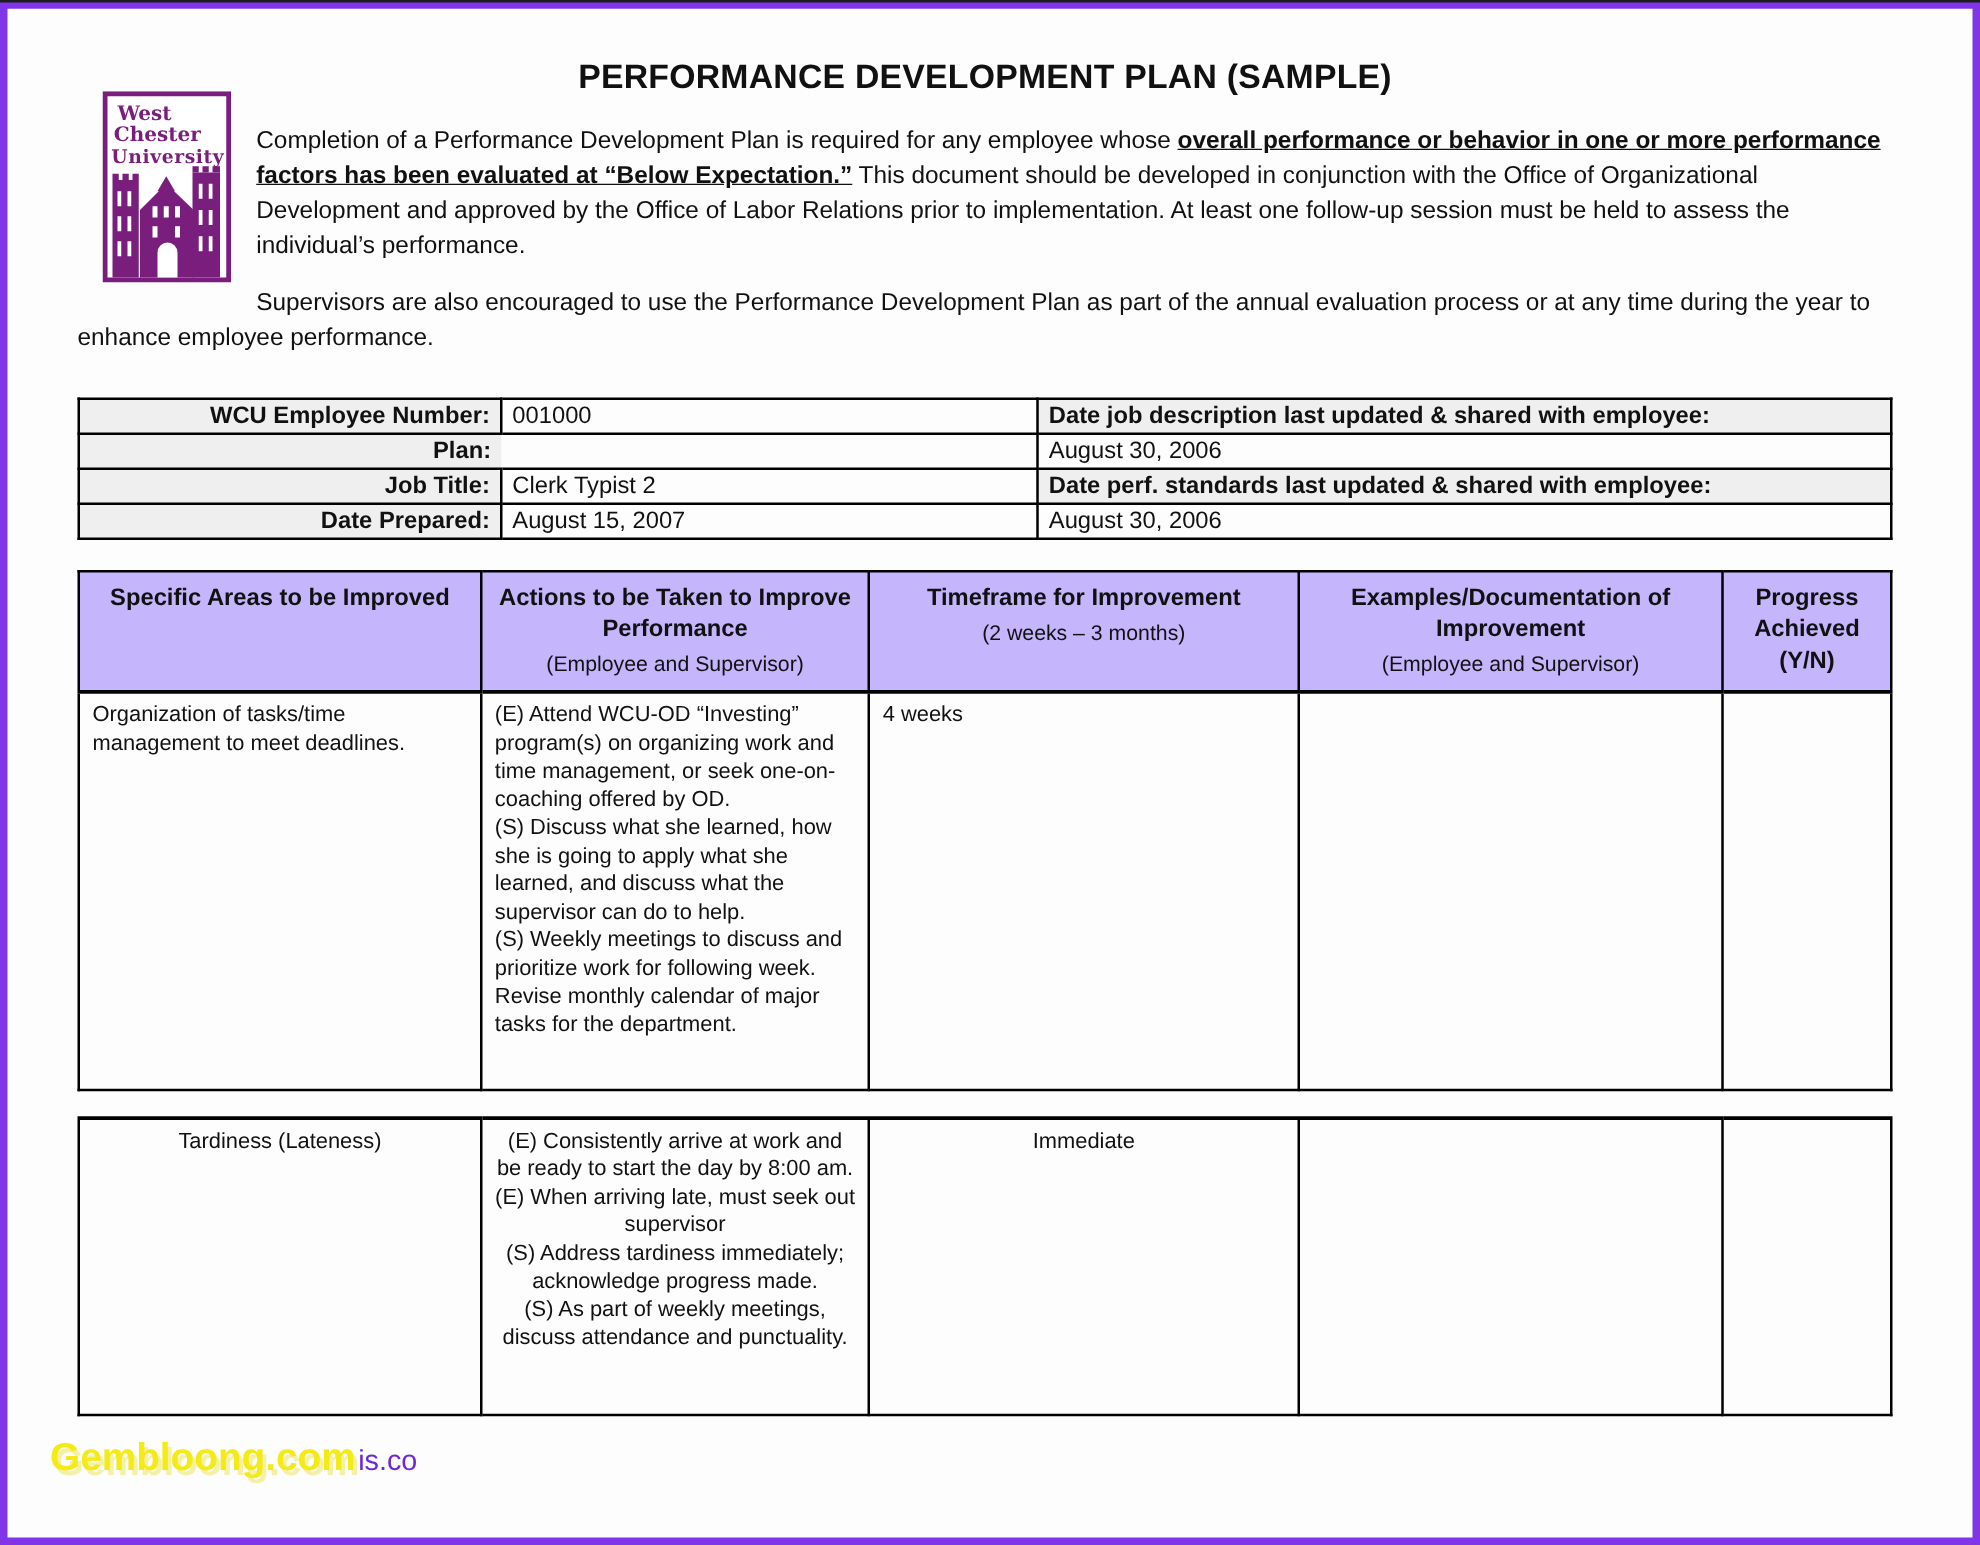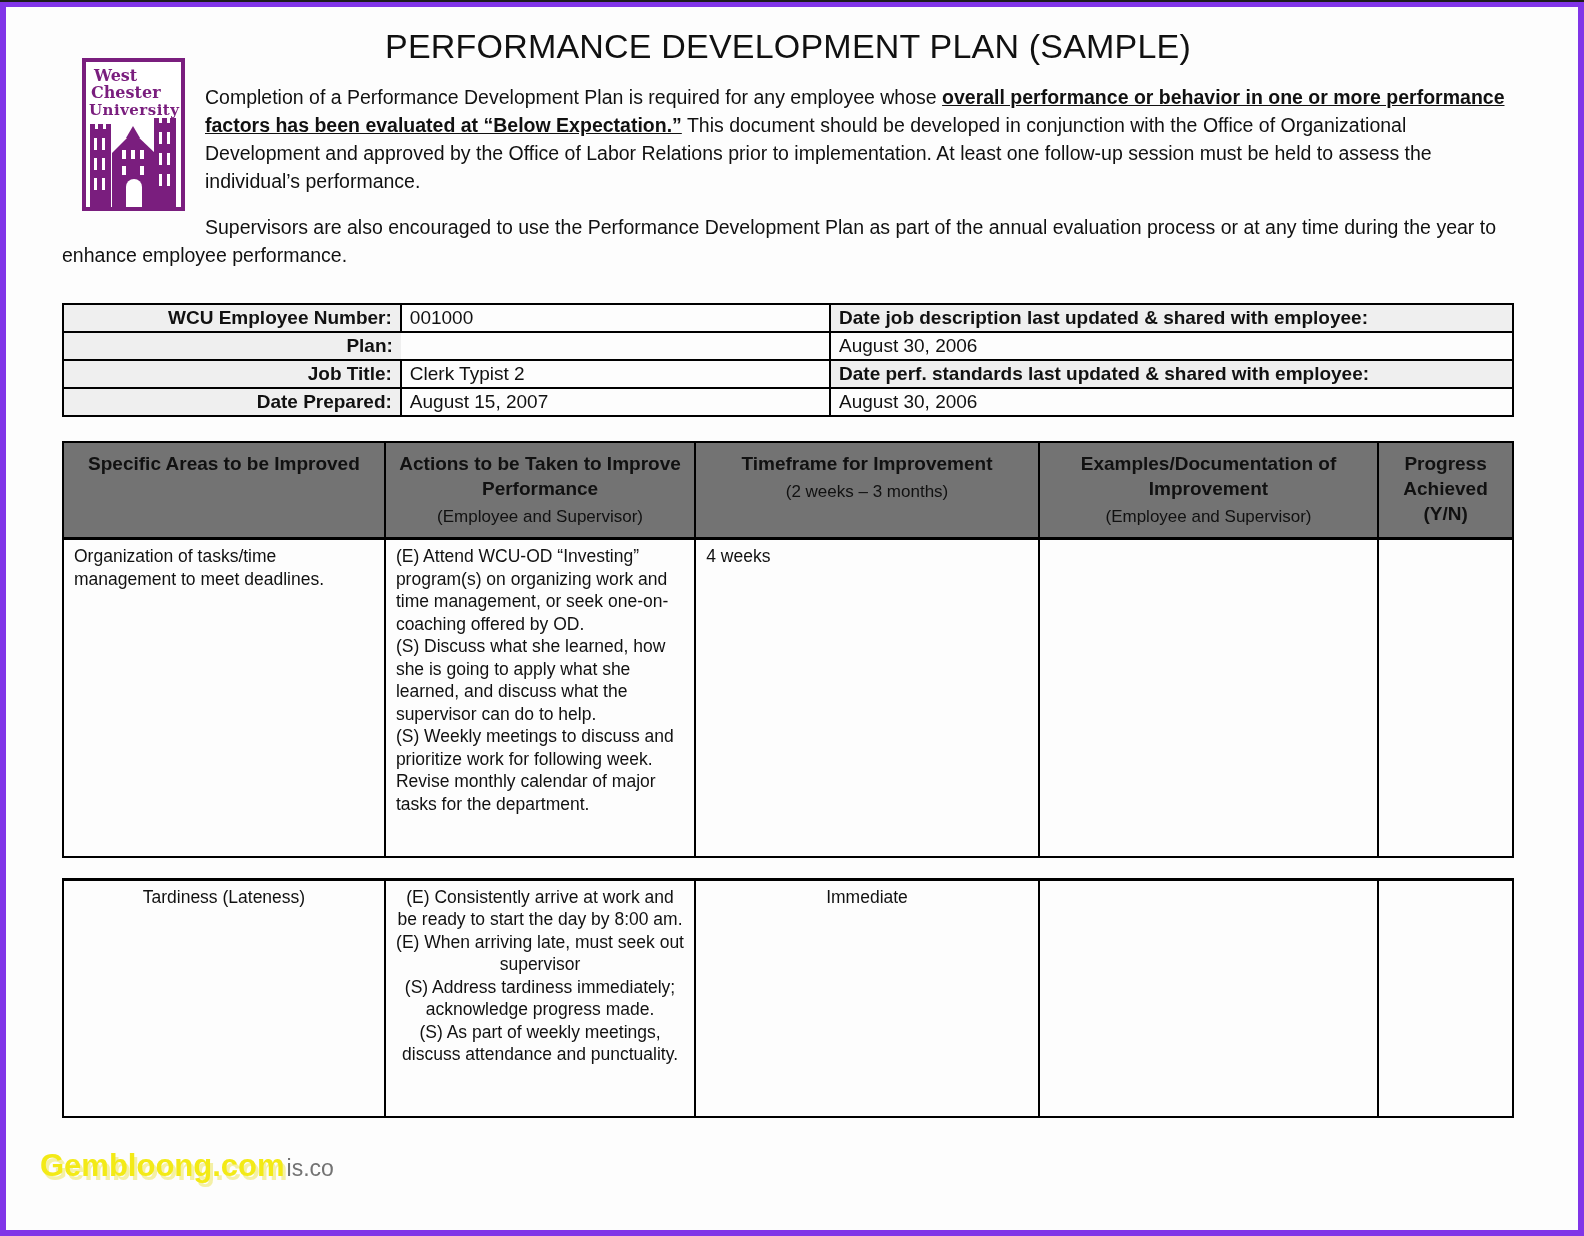--- a/index.html
+++ b/index.html
@@ -4,50 +4,50 @@
 <style>
   html,body{margin:0;padding:0;}
   body{
     width:1584px;height:1236px;position:relative;background:#fdfdfd;
     font-family:"Liberation Sans",sans-serif;color:#111;overflow:hidden;
   }
   body::before{content:"";position:absolute;top:0;left:0;right:0;height:2px;background:#1c1c1c;z-index:10;}
   .frame{position:absolute;inset:0;border:6px solid #8135e8;border-top-width:7px;pointer-events:none;z-index:9;}
 
   .content{position:absolute;left:62px;right:70px;top:28px;}
-  .doc-title{margin:1px;text-align:center;font-size:34px;font-weight:normal;letter-spacing:.2px;line-height:34px;}
+  .doc-title{margin:16px;text-align:center;font-size:27px;font-weight:bold;letter-spacing:.2px;line-height:34px;}
 
   .body-flow{margin-top:20px;font-size:19.5px;line-height:28px;}
   .logo{float:left;width:103px;height:153px;margin:-25px 20px 20px 20px;}
   .intro p{margin:0;}
   .intro p + p{margin-top:18px;}
   .hl{font-weight:bold;text-decoration:underline;}
 
   table{border-collapse:collapse;width:100%;}
   td,th{border:2px solid #000;}
 
   .info-table{margin-top:34px;font-size:19px;}
   .info-table td{height:24px;padding:1px 8px;vertical-align:middle;}
   .info-table .lbl{background:#efefef;font-weight:bold;text-align:right;}
   .info-table .rh{background:#efefef;font-weight:bold;}
   .info-table .noleft{border-left:none;}
   .info-table .noright{border-right:none;}
 
   .plan{margin-top:24px;table-layout:fixed;}
-  .plan th{background:#737373;font-weight:bold;font-size:19px;line-height:25px;
+  .plan th{background:#c4b5fd;font-weight:bold;font-size:19px;line-height:25px;
            padding:8px 6px;vertical-align:top;text-align:center;border-bottom-width:3px;}
   .plan .sub{font-weight:normal;font-size:17px;margin-top:3px;}
   .plan td{vertical-align:top;padding:5px 10px;font-size:17.5px;line-height:22.5px;}
   .lines{white-space:pre-line;}
   .plan.block2{margin-top:20px;}
   .plan.block2 td{border-top-width:3px;text-align:center;}
 
   .watermark{position:absolute;left:40px;top:1148px;z-index:8;white-space:nowrap;}
   .wm-primary{font-size:31px;font-weight:bold;color:#f3ea16;text-shadow:3px 4px 0 #f4f0a6;}
-  .wm-secondary{font-size:23px;color:#737373;margin-left:2px;}
+  .wm-secondary{font-size:23px;color:#6d28d9;margin-left:2px;}
 </style>
 </head>
 <body>
 
 <div class="frame"></div>
 
 <div class="content">
 
   <h1 class="doc-title">PERFORMANCE DEVELOPMENT PLAN (SAMPLE)</h1>
 

